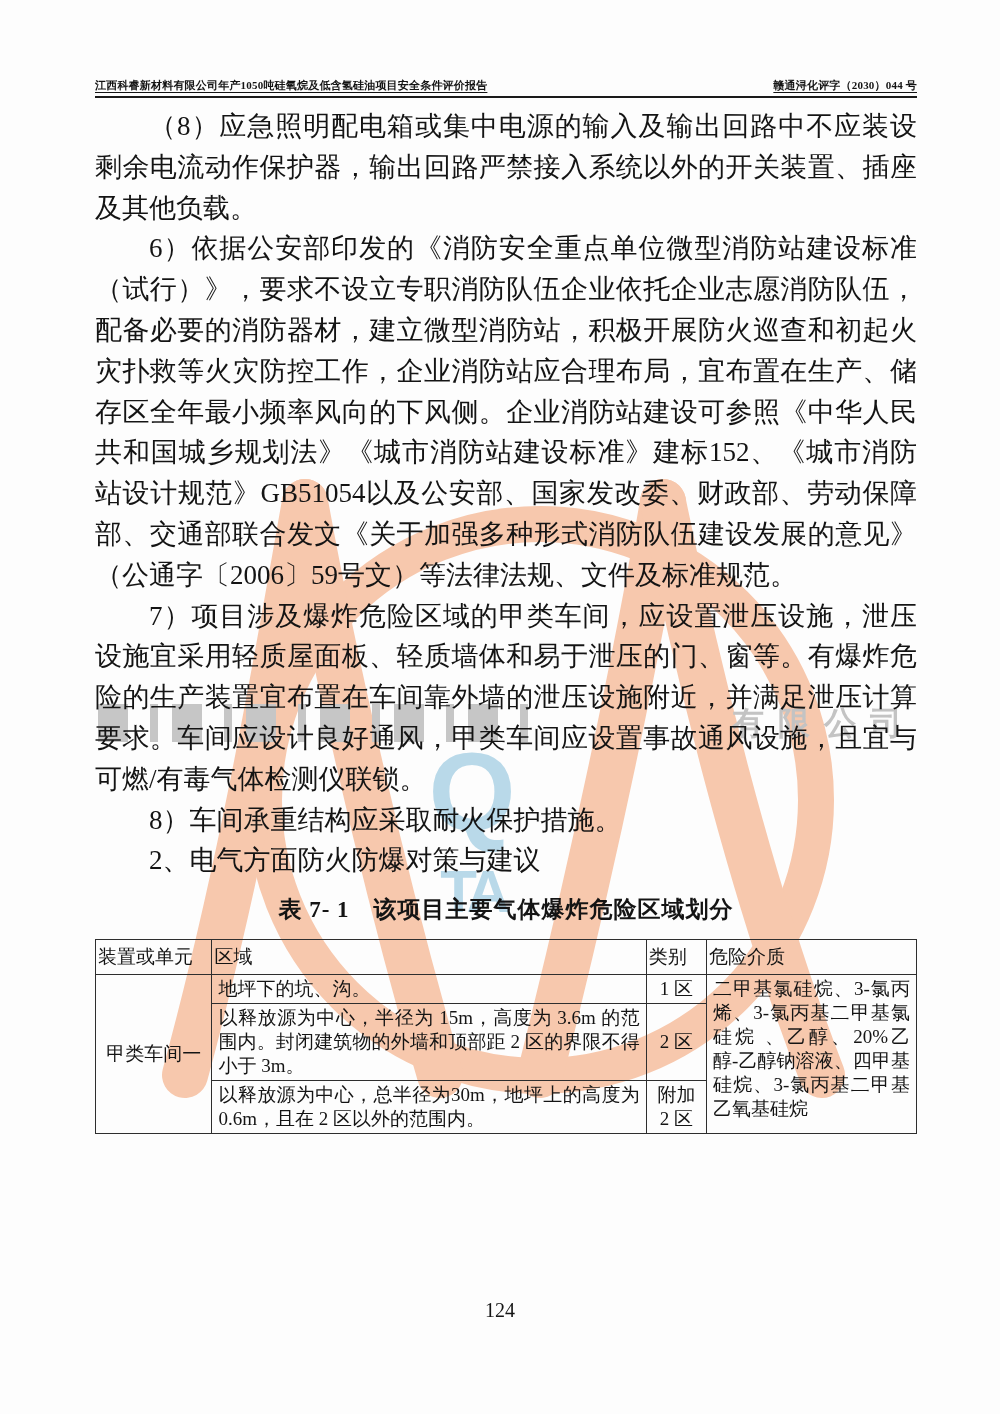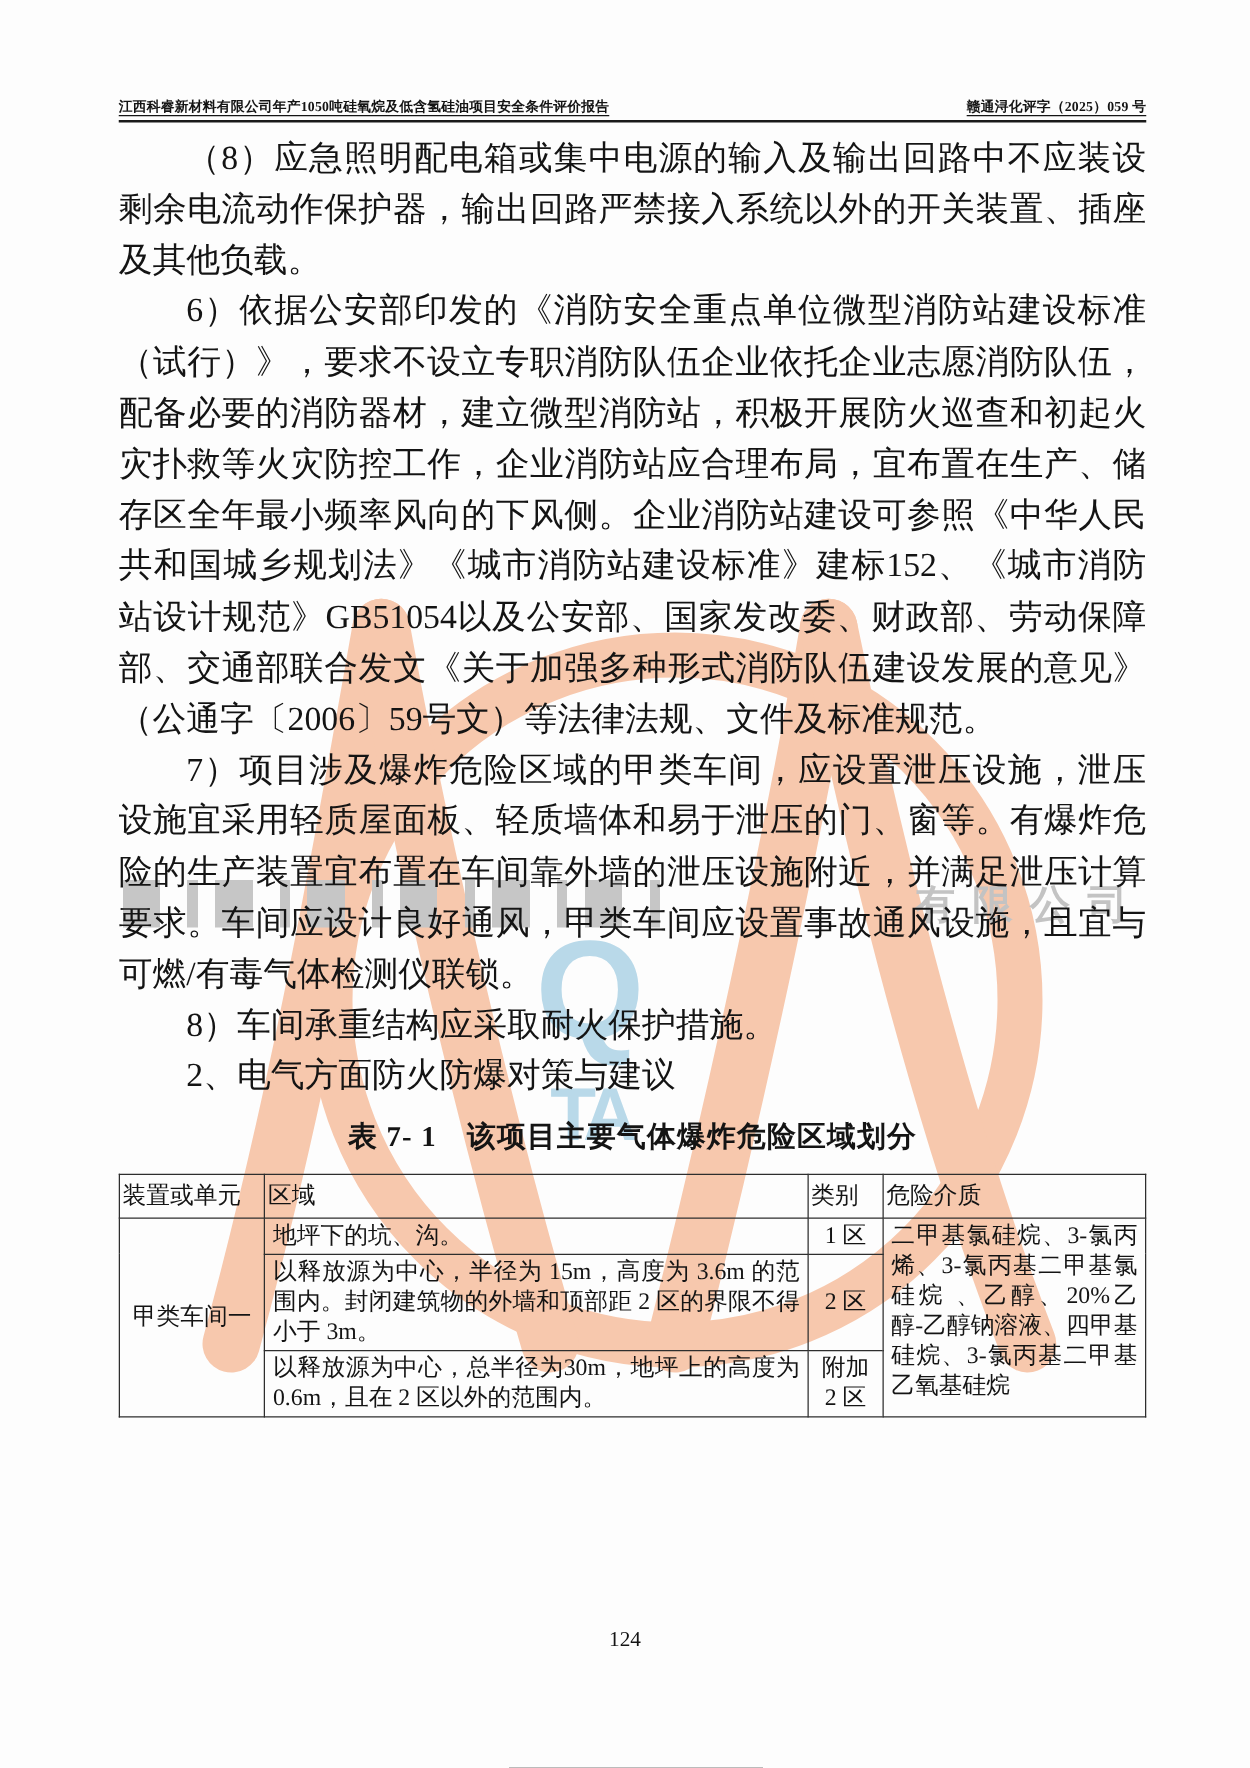--- a/index.html
+++ b/index.html
@@ -56,21 +56,21 @@
   .hazard-table th { font-weight:normal; text-align:left; padding:5px 2px; }
   .col-unit { width:112px; } .col-area { width:418px; }
   .col-cat  { width:58px;  } .col-haz  { width:202px; }
   .cell-unit { text-align:center; vertical-align:middle; }
   .cell-cat  { text-align:center; vertical-align:middle; }
   .cell-area { text-align:justify; vertical-align:middle; padding:4px 6px;margin-left:12px; }
   .cell-haz  { text-align:justify; vertical-align:top; padding:3px 5px; }
   
   .page-number {
     position:absolute; left:0; right:0; bottom:92px; z-index:1;
-    text-align:center; font-size:17px;
+    text-align:center; font-size:20px;
   }
 </style>
 </head>
 <body>
 
 <div class="page">
 
   <svg class="wm-layer" viewBox="0 0 1000 1414" xmlns="http://www.w3.org/2000/svg" aria-hidden="true">
     <circle cx="540" cy="800" r="276" fill="none" stroke="#f7c8ad" stroke-width="36"></circle>
     <path d="M185,1075 C245,855 283,625 305,502" fill="none" stroke="#f7c8ad" stroke-width="46" stroke-linecap="round"></path>
@@ -84,21 +84,21 @@
     <div class="wm-gray-text">有限公司</div>
   </div>
 
   <div class="wm-blue">
     <span class="q">Q</span>
     <span class="ta">TA</span>
   </div>
 
   <div class="doc-header">
     <span>江西科睿新材料有限公司年产1050吨硅氧烷及低含氢硅油项目安全条件评价报告</span>
-    <span>赣通浔化评字（2025）059 号</span>
+    <span>赣通浔化评字（2030）044 号</span>
   </div>
 
   <div class="content">
     <p>（8）应急照明配电箱或集中电源的输入及输出回路中不应装设剩余电流动作保护器，输出回路严禁接入系统以外的开关装置、插座及其他负载。</p>
     <p>6）依据公安部印发的《消防安全重点单位微型消防站建设标准（试行）》，要求不设立专职消防队伍企业依托企业志愿消防队伍，配备必要的消防器材，建立微型消防站，积极开展防火巡查和初起火灾扑救等火灾防控工作，企业消防站应合理布局，宜布置在生产、储存区全年最小频率风向的下风侧。企业消防站建设可参照《中华人民共和国城乡规划法》《城市消防站建设标准》建标152、《城市消防站设计规范》GB51054以及公安部、国家发改委、财政部、劳动保障部、交通部联合发文《关于加强多种形式消防队伍建设发展的意见》（公通字〔2006〕59号文）等法律法规、文件及标准规范。</p>
     <p>7）项目涉及爆炸危险区域的甲类车间，应设置泄压设施，泄压设施宜采用轻质屋面板、轻质墙体和易于泄压的门、窗等。有爆炸危险的生产装置宜布置在车间靠外墙的泄压设施附近，并满足泄压计算要求。车间应设计良好通风，甲类车间应设置事故通风设施，且宜与可燃/有毒气体检测仪联锁。</p>
     <p>8）车间承重结构应采取耐火保护措施。</p>
     <p>2、电气方面防火防爆对策与建议</p>
 
     <div class="table-title">表 7- 1　该项目主要气体爆炸危险区域划分</div>

